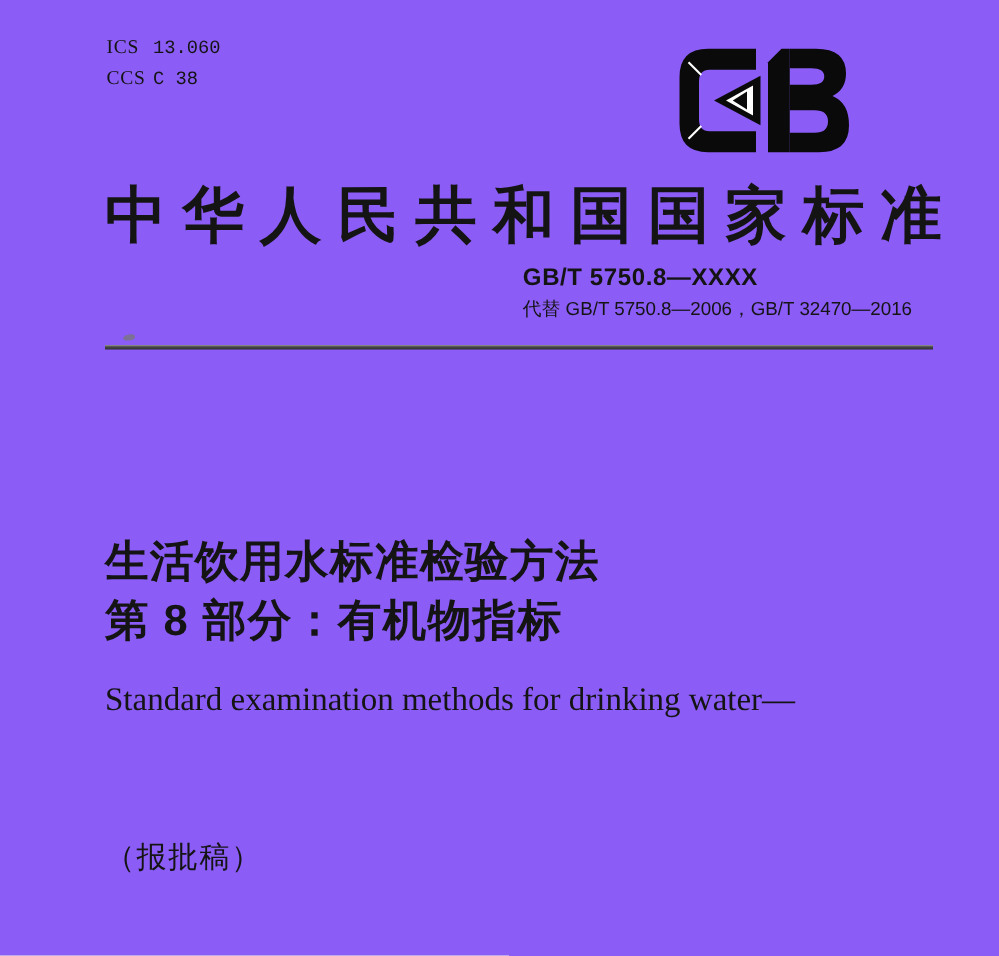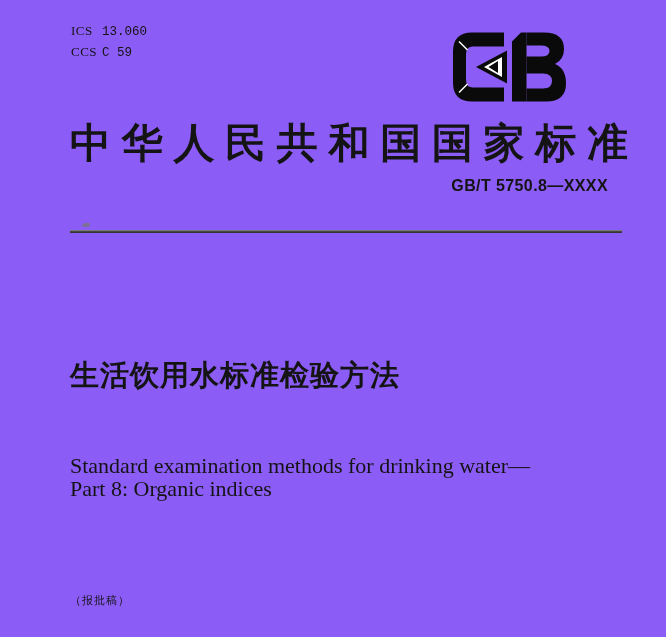--- a/index.html
+++ b/index.html
@@ -63,36 +63,36 @@
   }
   .cn-title .line2 { margin-top:6px; }
 
   .en-title {
     top:454px;
     font-family:"Liberation Serif","DejaVu Serif",serif;
     font-size:22px; line-height:23px; white-space:nowrap;
   }
 
   .draft-stage {
-    top:591px;
+    top:563px;
     font-family:"Liberation Serif","DejaVu Serif",serif;
-    font-size:11px; line-height:18px; letter-spacing:1px;
+    font-size:20px; line-height:18px; letter-spacing:1px;
   }
 </style>
 </head>
 <body>
 
 <div class="page">
 
   <div class="ics-block">
     <div class="code-line">
       <span class="code-label">ICS</span><span class="code-value">13.060</span>
     </div>
     <div class="code-line">
-      <span class="code-label">CCS</span><span class="code-value">C 59</span>
+      <span class="code-label">CCS</span><span class="code-value">C 38</span>
     </div>
   </div>
 
   <svg class="gb-logo" viewBox="0 0 114 71" xmlns="http://www.w3.org/2000/svg" aria-hidden="true">
 
     <path fill="#0a0a0a" d="M52 1 L20 1 Q1 1 1 20 L1 51 Q1 70 20 70 L52 70 L52 56 L21 56 Q14 56 14 48 L14 23 Q14 15 21 15 L52 15 Z"></path>
 
     <path fill="#0a0a0a" d="M55 19 L55 52 L24 35.5 Z"></path>
     <path fill="#ffffff" d="M50 25.5 L50 45.5 L32 35.5 Z"></path>
     <path fill="#0a0a0a" d="M46 29.5 L46 41.5 L36.5 35.5 Z"></path>
@@ -116,29 +116,30 @@
       <span>和</span>
       <span>国</span>
       <span>国</span>
       <span>家</span>
       <span>标</span>
       <span>准</span>
     </div>
 
   <div class="std-block">
     <div class="std-number">GB/T 5750.8—XXXX</div>
+    <div class="replaces">代替 GB/T 5750.8—2006，GB/T 32470—2016</div>
   </div>
 
   <div class="ink-smudge"></div>
   <div class="header-rule"></div>
 
   <div class="content-col cn-title">
     <div class="line1">生活饮用水标准检验方法</div>
+    <div class="line2">第 8 部分：有机物指标</div>
   </div>
 
   <div class="content-col en-title">
     <div>Standard examination methods for drinking water—</div>
-    <div>Part 8: Organic indices</div>
   </div>
 
   <div class="content-col draft-stage">（报批稿）</div>
 
 </div>
 
 </body></html>

